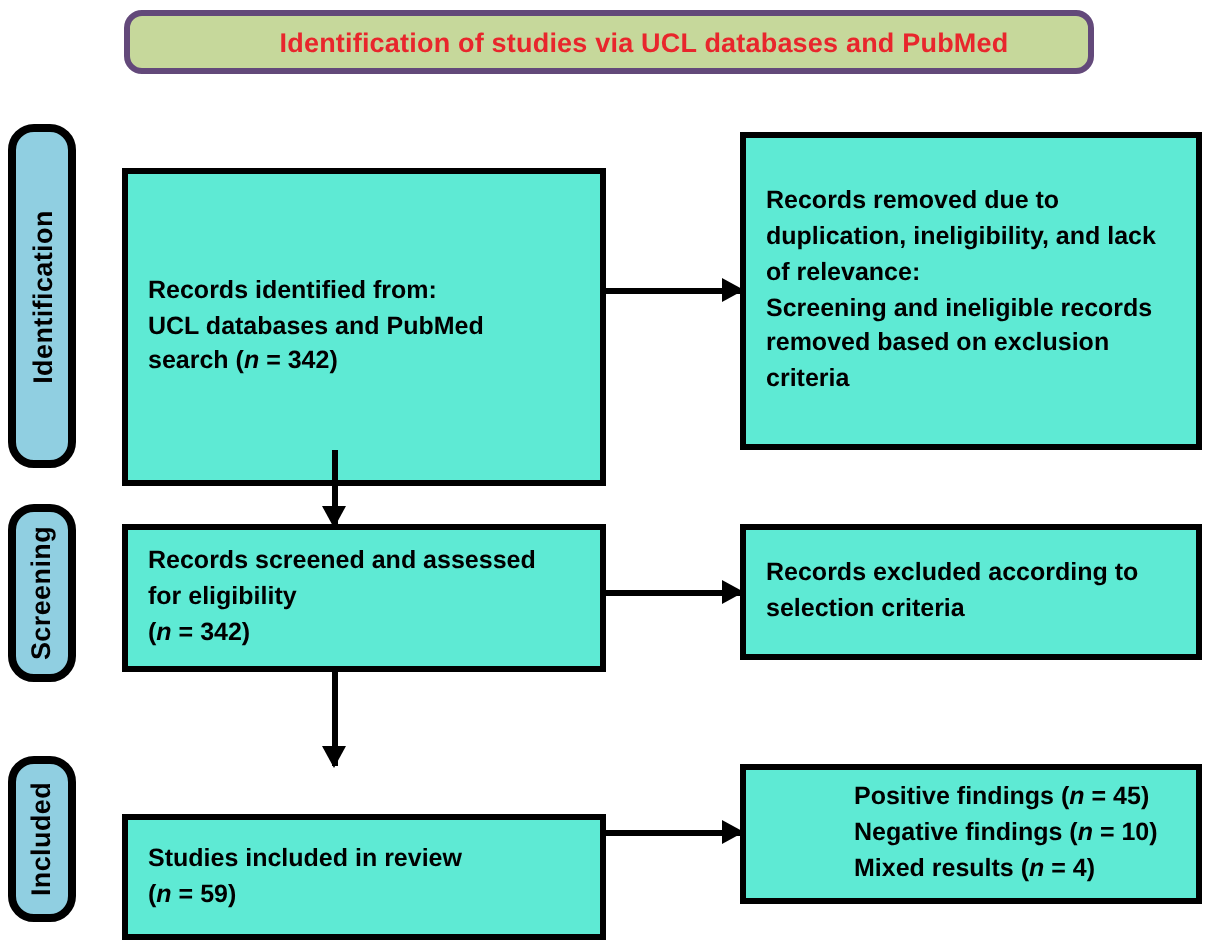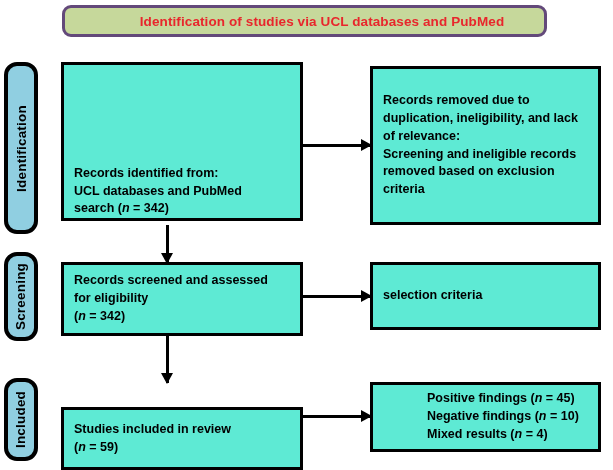--- a/index.html
+++ b/index.html
@@ -81,21 +81,21 @@
   }
   .box-inner {
     padding: 0 10px;
     font-size: 12.5px;
     font-weight: bold;
     color: #000000;
     line-height: 1.42;
   }
   .box-inner i { font-style: italic; }
 
-  .box-identified { left: 61px;  top: 62px;  width: 242px; height: 159px; align-items: flex-end; }
+  .box-identified { left: 61px;  top: 84px;  width: 242px; height: 159px; }
   .box-removed    { left: 370px; top: 66px;  width: 231px; height: 159px; }
   .box-screened   { left: 61px;  top: 262px; width: 242px; height: 74px;  }
   .box-excluded   { left: 370px; top: 262px; width: 231px; height: 68px;  }
   .box-included   { left: 61px;  top: 382px; width: 242px; height: 63px; margin-top: 25px;  }
   .box-findings   { left: 370px; top: 382px; width: 231px; height: 70px; padding-left: 44px;  }
 
   
   .arrow-h, .arrow-v {
     position: absolute;
   }
@@ -185,20 +185,21 @@
   <div class="box box-screened">
     <div class="box-inner">
       <div>Records screened and assessed</div>
       <div>for eligibility</div>
       <div>(<i>n</i> = <span>342</span>)</div>
     </div>
   </div>
 
   <div class="box box-excluded">
     <div class="box-inner">
+      <div>Records excluded according to</div>
       <div>selection criteria</div>
     </div>
   </div>
 
   <div class="box box-included">
     <div class="box-inner">
       <div>Studies included in review</div>
       <div>(<i>n</i> = <span>59</span>)</div>
     </div>
   </div>

